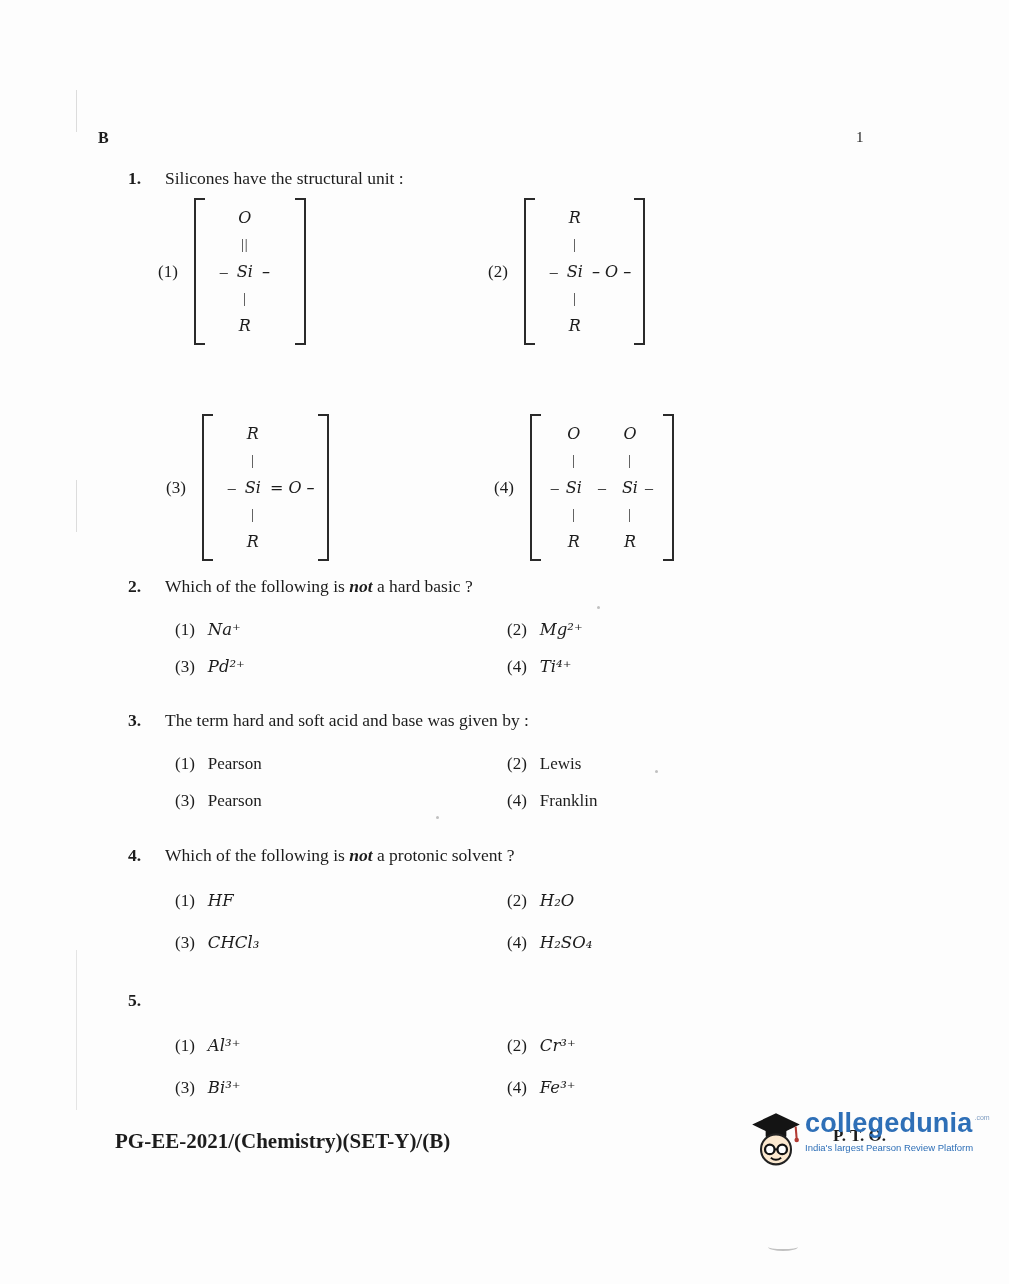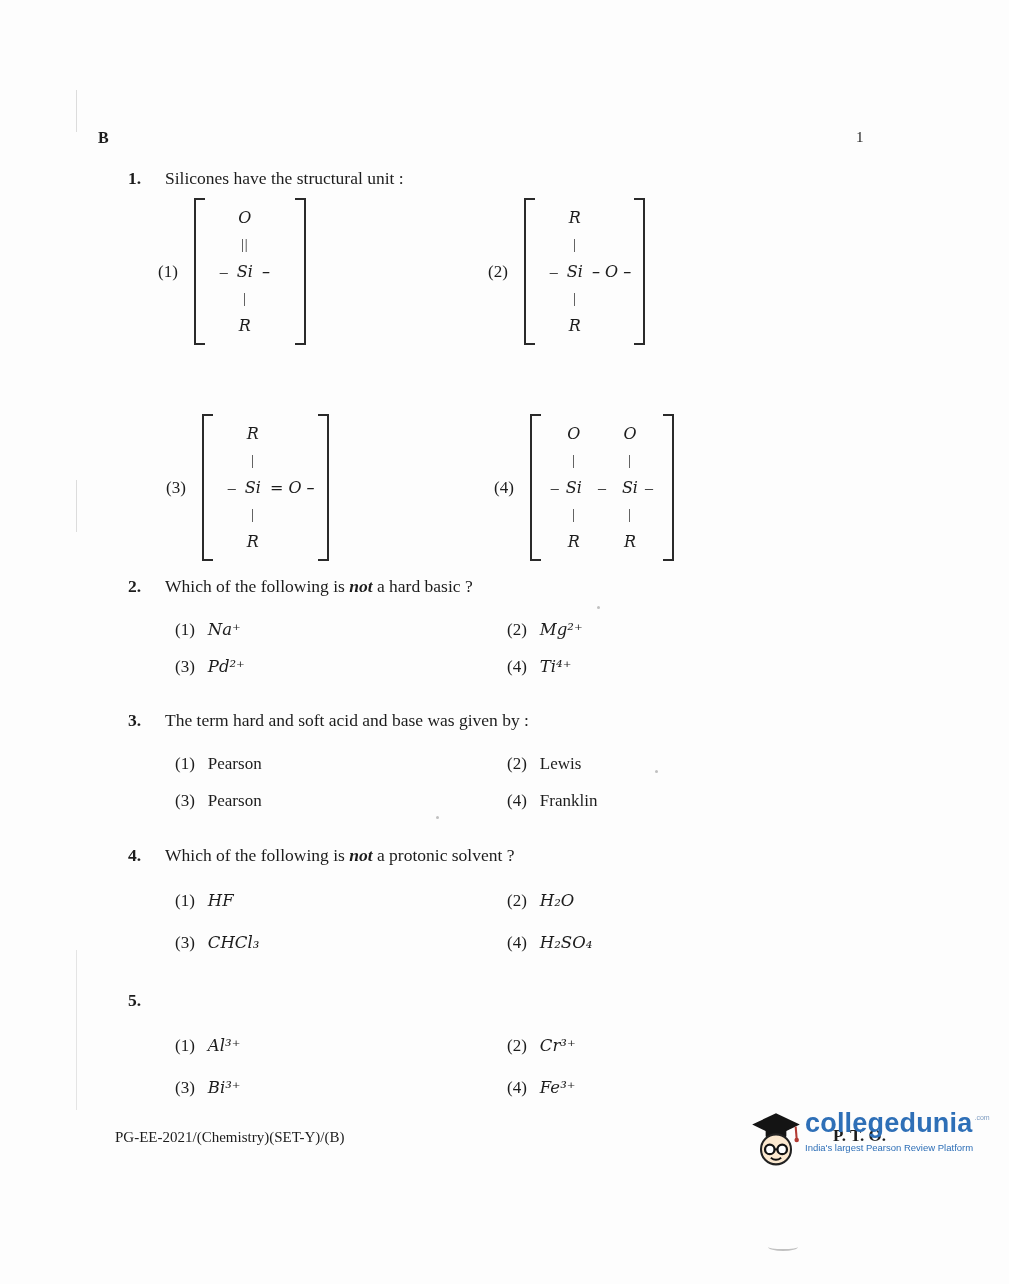--- a/index.html
+++ b/index.html
@@ -30,21 +30,21 @@
   .bracket.r { border-right:2px solid #2a2a2a; border-top:2px solid #2a2a2a; border-bottom:2px solid #2a2a2a; }
   .sgrid { display:grid; grid-auto-rows:27px; align-items:center; justify-items:center; padding:6px 3px; font-size:16px; }
   .g3 { grid-template-columns:20px max-content minmax(30px, max-content); column-gap:9px; }
   .g5 { grid-template-columns:15px max-content 26px max-content 15px; column-gap:7px; }
   .sym { font-style:italic; font-family:"DejaVu Serif", serif; }
   .bond { font-size:14px; color:#222; letter-spacing:1px; }
   .r1{grid-row:1}.r2{grid-row:2}.r3{grid-row:3}.r4{grid-row:4}.r5{grid-row:5}
   .c1{grid-column:1}.c2{grid-column:2}.c3{grid-column:3}.c4{grid-column:4}.c5{grid-column:5}
   .jend{justify-self:end} .jstart{justify-self:start; white-space:pre;}
 
-  .footer-code { left:115px; top:1129px; font-weight:400; font-size:15px; }
+  .footer-code { left:115px; top:1129px; font-weight:700; font-size:21px; }
   .footer-pto  { left:833px; top:1126px; font-weight:700; font-size:17px; }
 
   
   .logo { left:748px; top:1108px; display:flex; align-items:flex-start; gap:1px; }
   .logo-text { display:flex; flex-direction:column; }
   .brand-row { display:flex; align-items:flex-start; }
   .brand { font-family:"Liberation Sans", sans-serif; font-weight:700; font-size:27px; color:#2e6fb7; letter-spacing:0.2px; }
   .brand-suffix { font-family:"Liberation Sans", sans-serif; font-size:7px; color:#7f9cc0; margin:6px 0 0 2px; }
   .tagline { font-family:"Liberation Sans", sans-serif; font-size:9.5px; color:#2e6fb7; margin-top:3px; }
   .logo-squiggle { position:absolute; left:768px; top:1243px; width:30px; height:8px;

